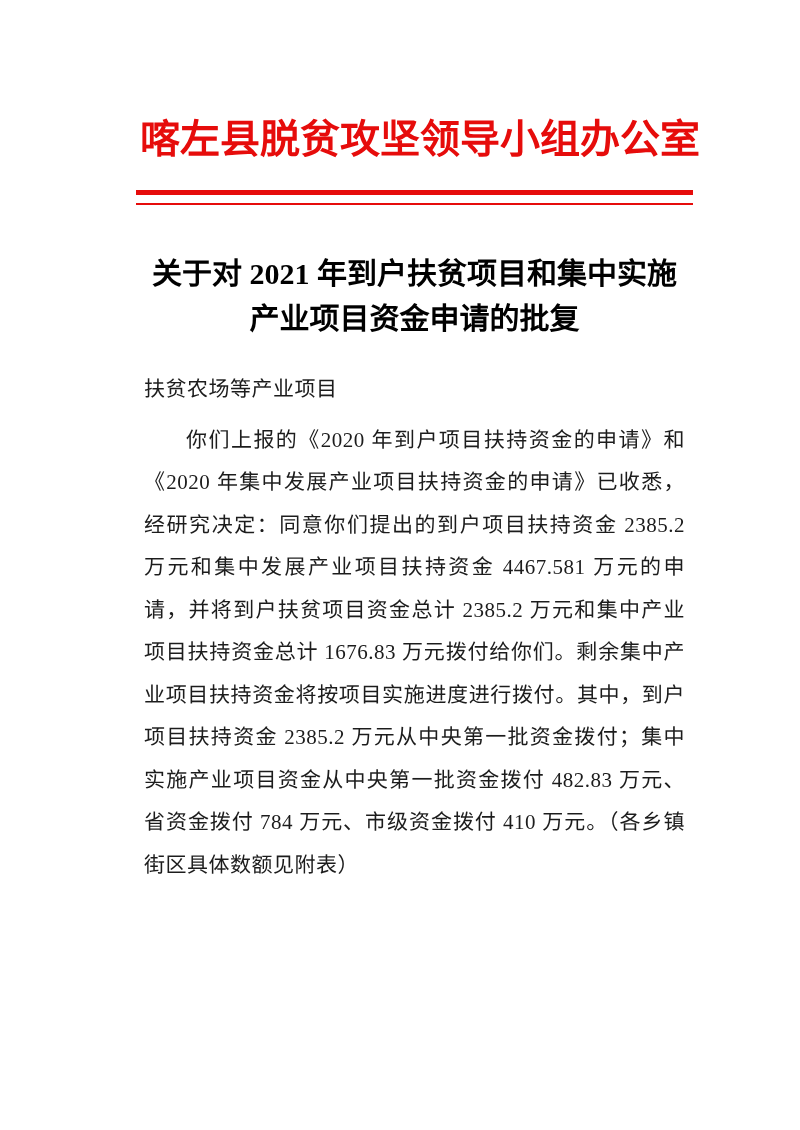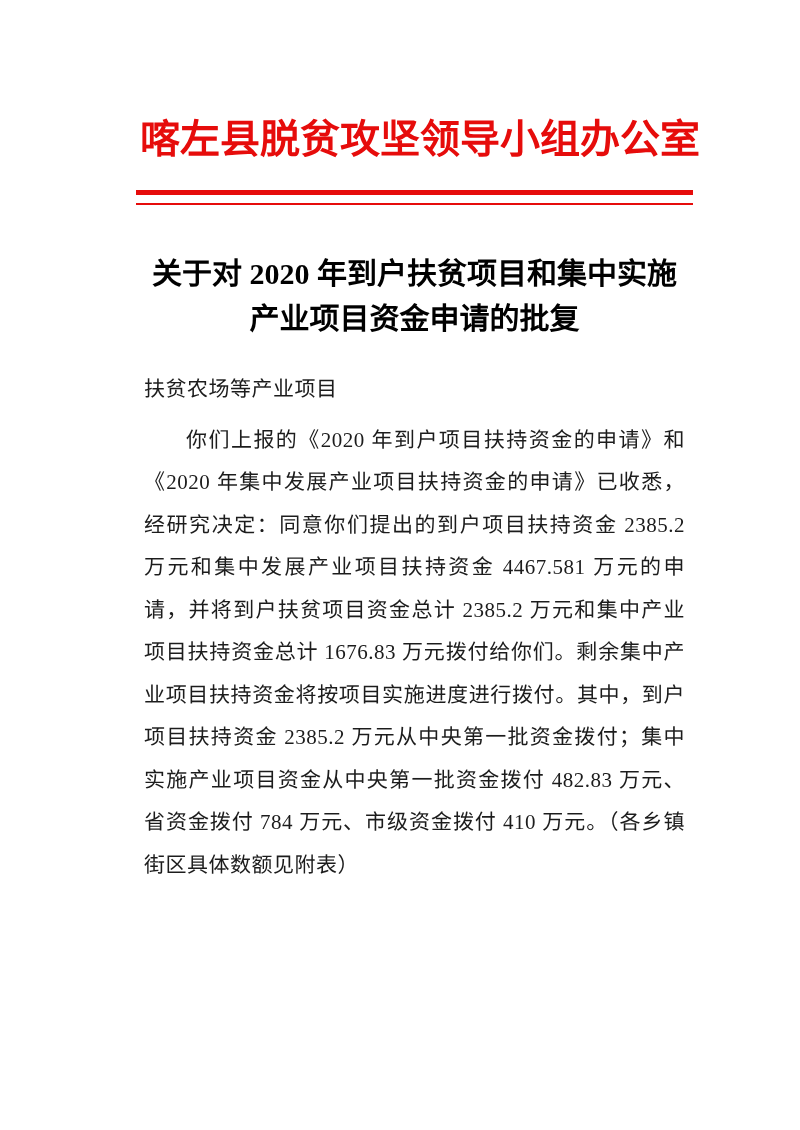--- a/index.html
+++ b/index.html
@@ -57,21 +57,21 @@
 </head>
 <body>
 
 <div class="page">
   <div class="content">
 
     <div class="letterhead">喀左县脱贫攻坚领导小组办公室</div>
 
     <div class="red-rule"></div>
 
-    <h1 class="doc-title">关于对 2020 年到户扶贫项目和集中实施产业项目资金申请的批复</h1>
+    <h1 class="doc-title">关于对 2021 年到户扶贫项目和集中实施产业项目资金申请的批复</h1>
 
     <div class="doc-body">
       <p class="salutation">扶贫农场等产业项目</p>
       <p class="para">你们上报的《2020 年到户项目扶持资金的申请》和《2020 年集中发展产业项目扶持资金的申请》已收悉，经研究决定：同意你们提出的到户项目扶持资金 2385.2 万元和集中发展产业项目扶持资金 4467.581 万元的申请，并将到户扶贫项目资金总计 2385.2 万元和集中产业项目扶持资金总计 1676.83 万元拨付给你们。剩余集中产业项目扶持资金将按项目实施进度进行拨付。其中，到户项目扶持资金 2385.2 万元从中央第一批资金拨付；集中实施产业项目资金从中央第一批资金拨付 482.83 万元、省资金拨付 784 万元、市级资金拨付 410 万元。（各乡镇街区具体数额见附表）</p>
     </div>
 
   </div>
 </div>
 
 </body></html>

